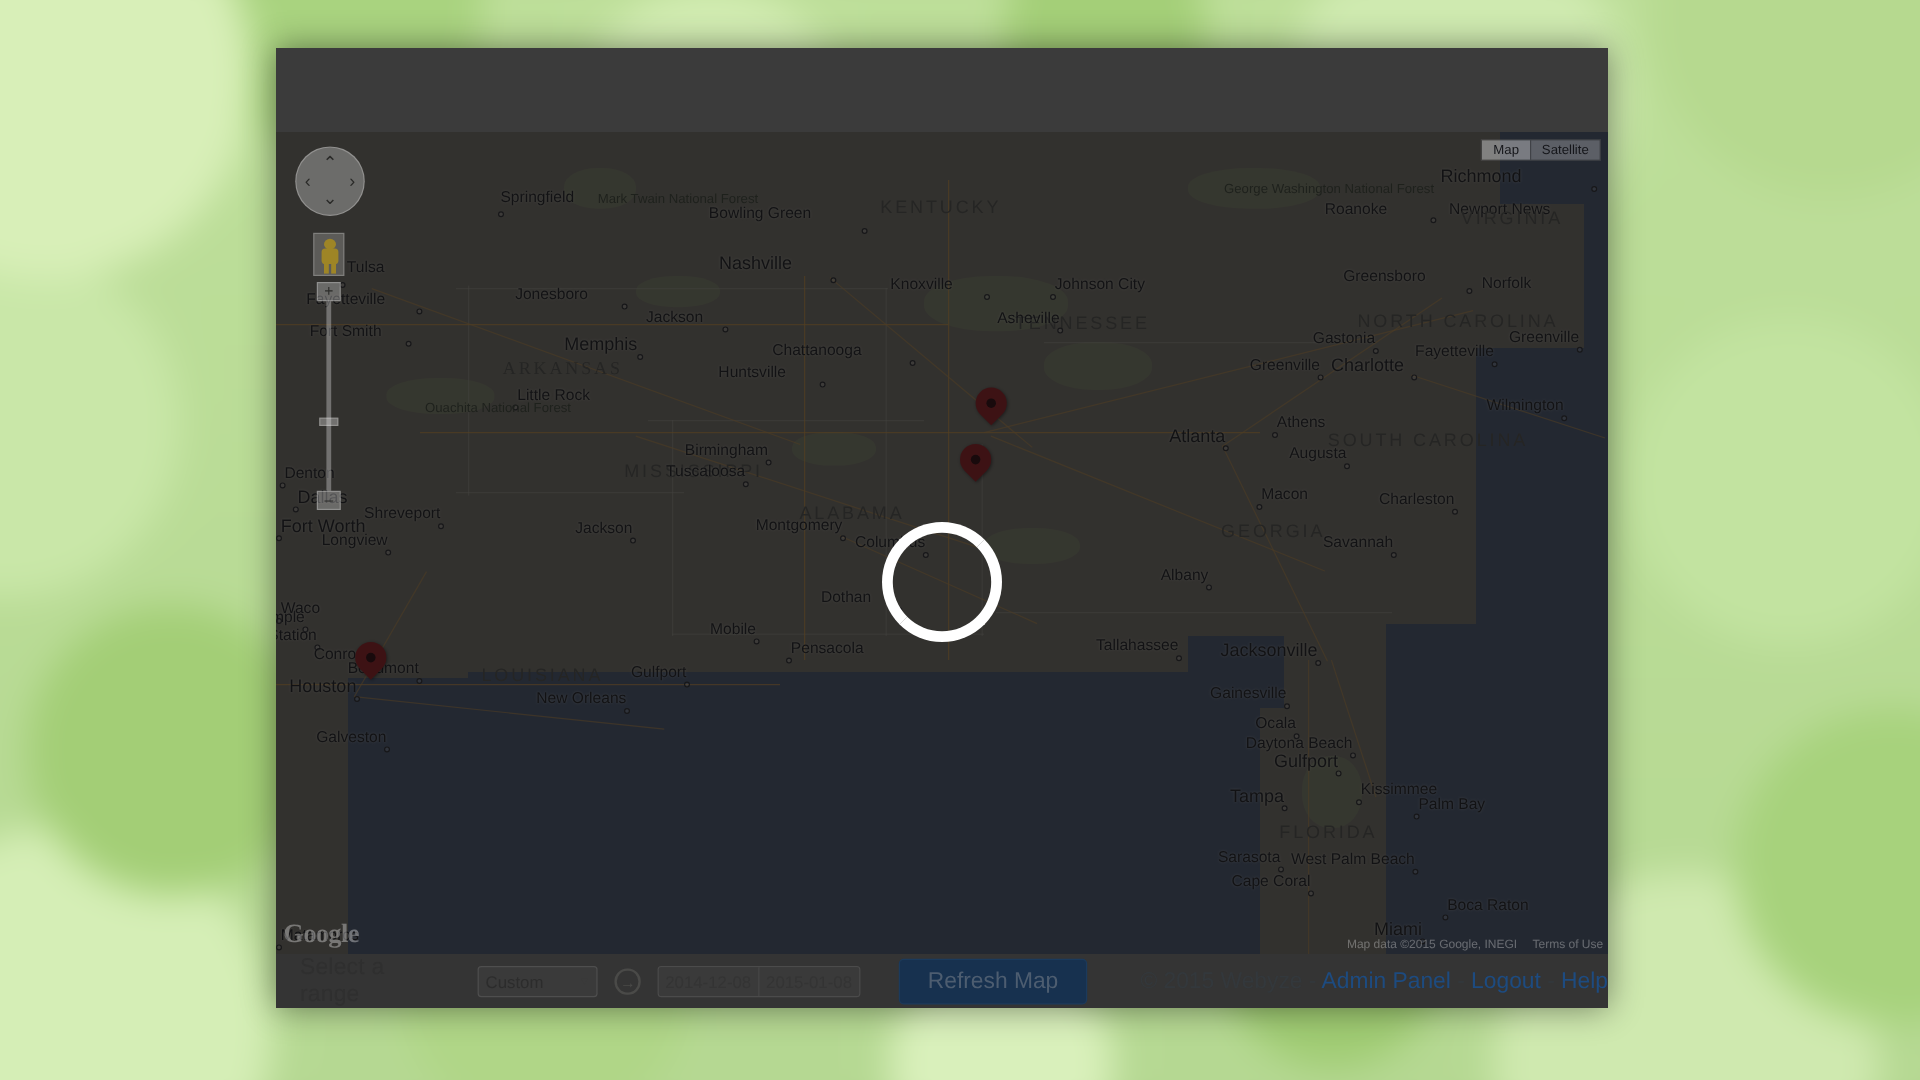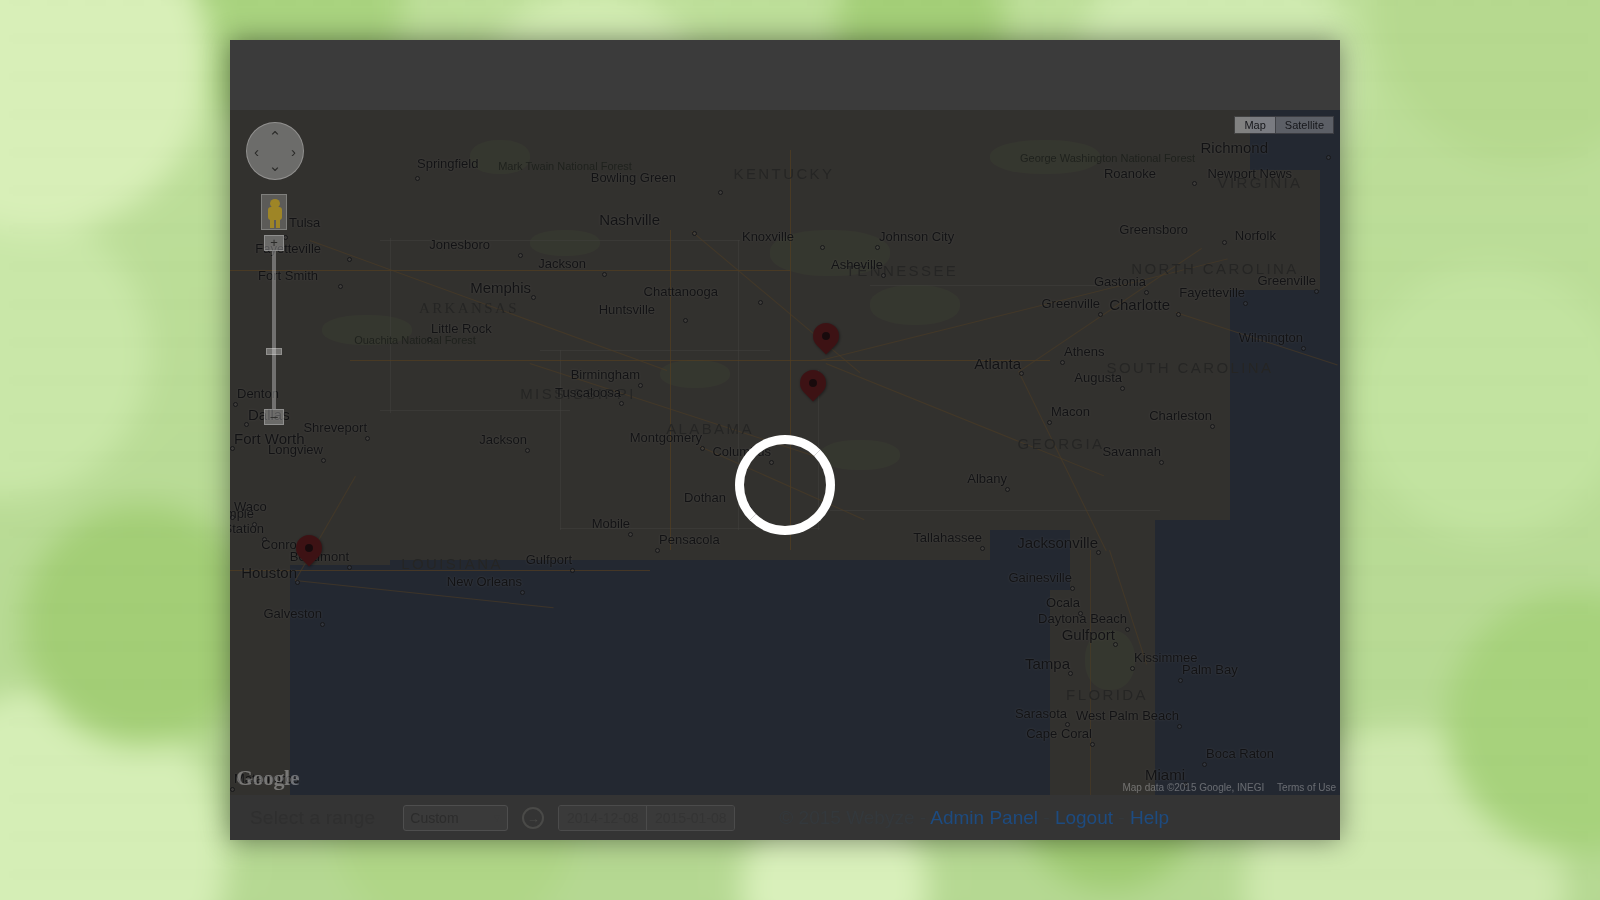--- a/index.html
+++ b/index.html
@@ -643,16 +643,17 @@
     </div>
 
     <div id="go-icon">→</div>
 
     <div id="date-group">
       <div class="dinput">2014-12-08</div>
       <div class="dsep"></div>
       <div class="dinput">2015-01-08</div>
     </div>
 
+    <div id="refresh-btn">Refresh Map</div>
 
     <div id="copyright">© 2015 Webyze<span class="dash"> - </span><a href="#">Admin Panel</a><span class="dash"> - </span><a href="#">Logout</a><span class="dash"> - </span><a href="#">Help</a></div>
   </div>
 </div>
 
 </body></html>

